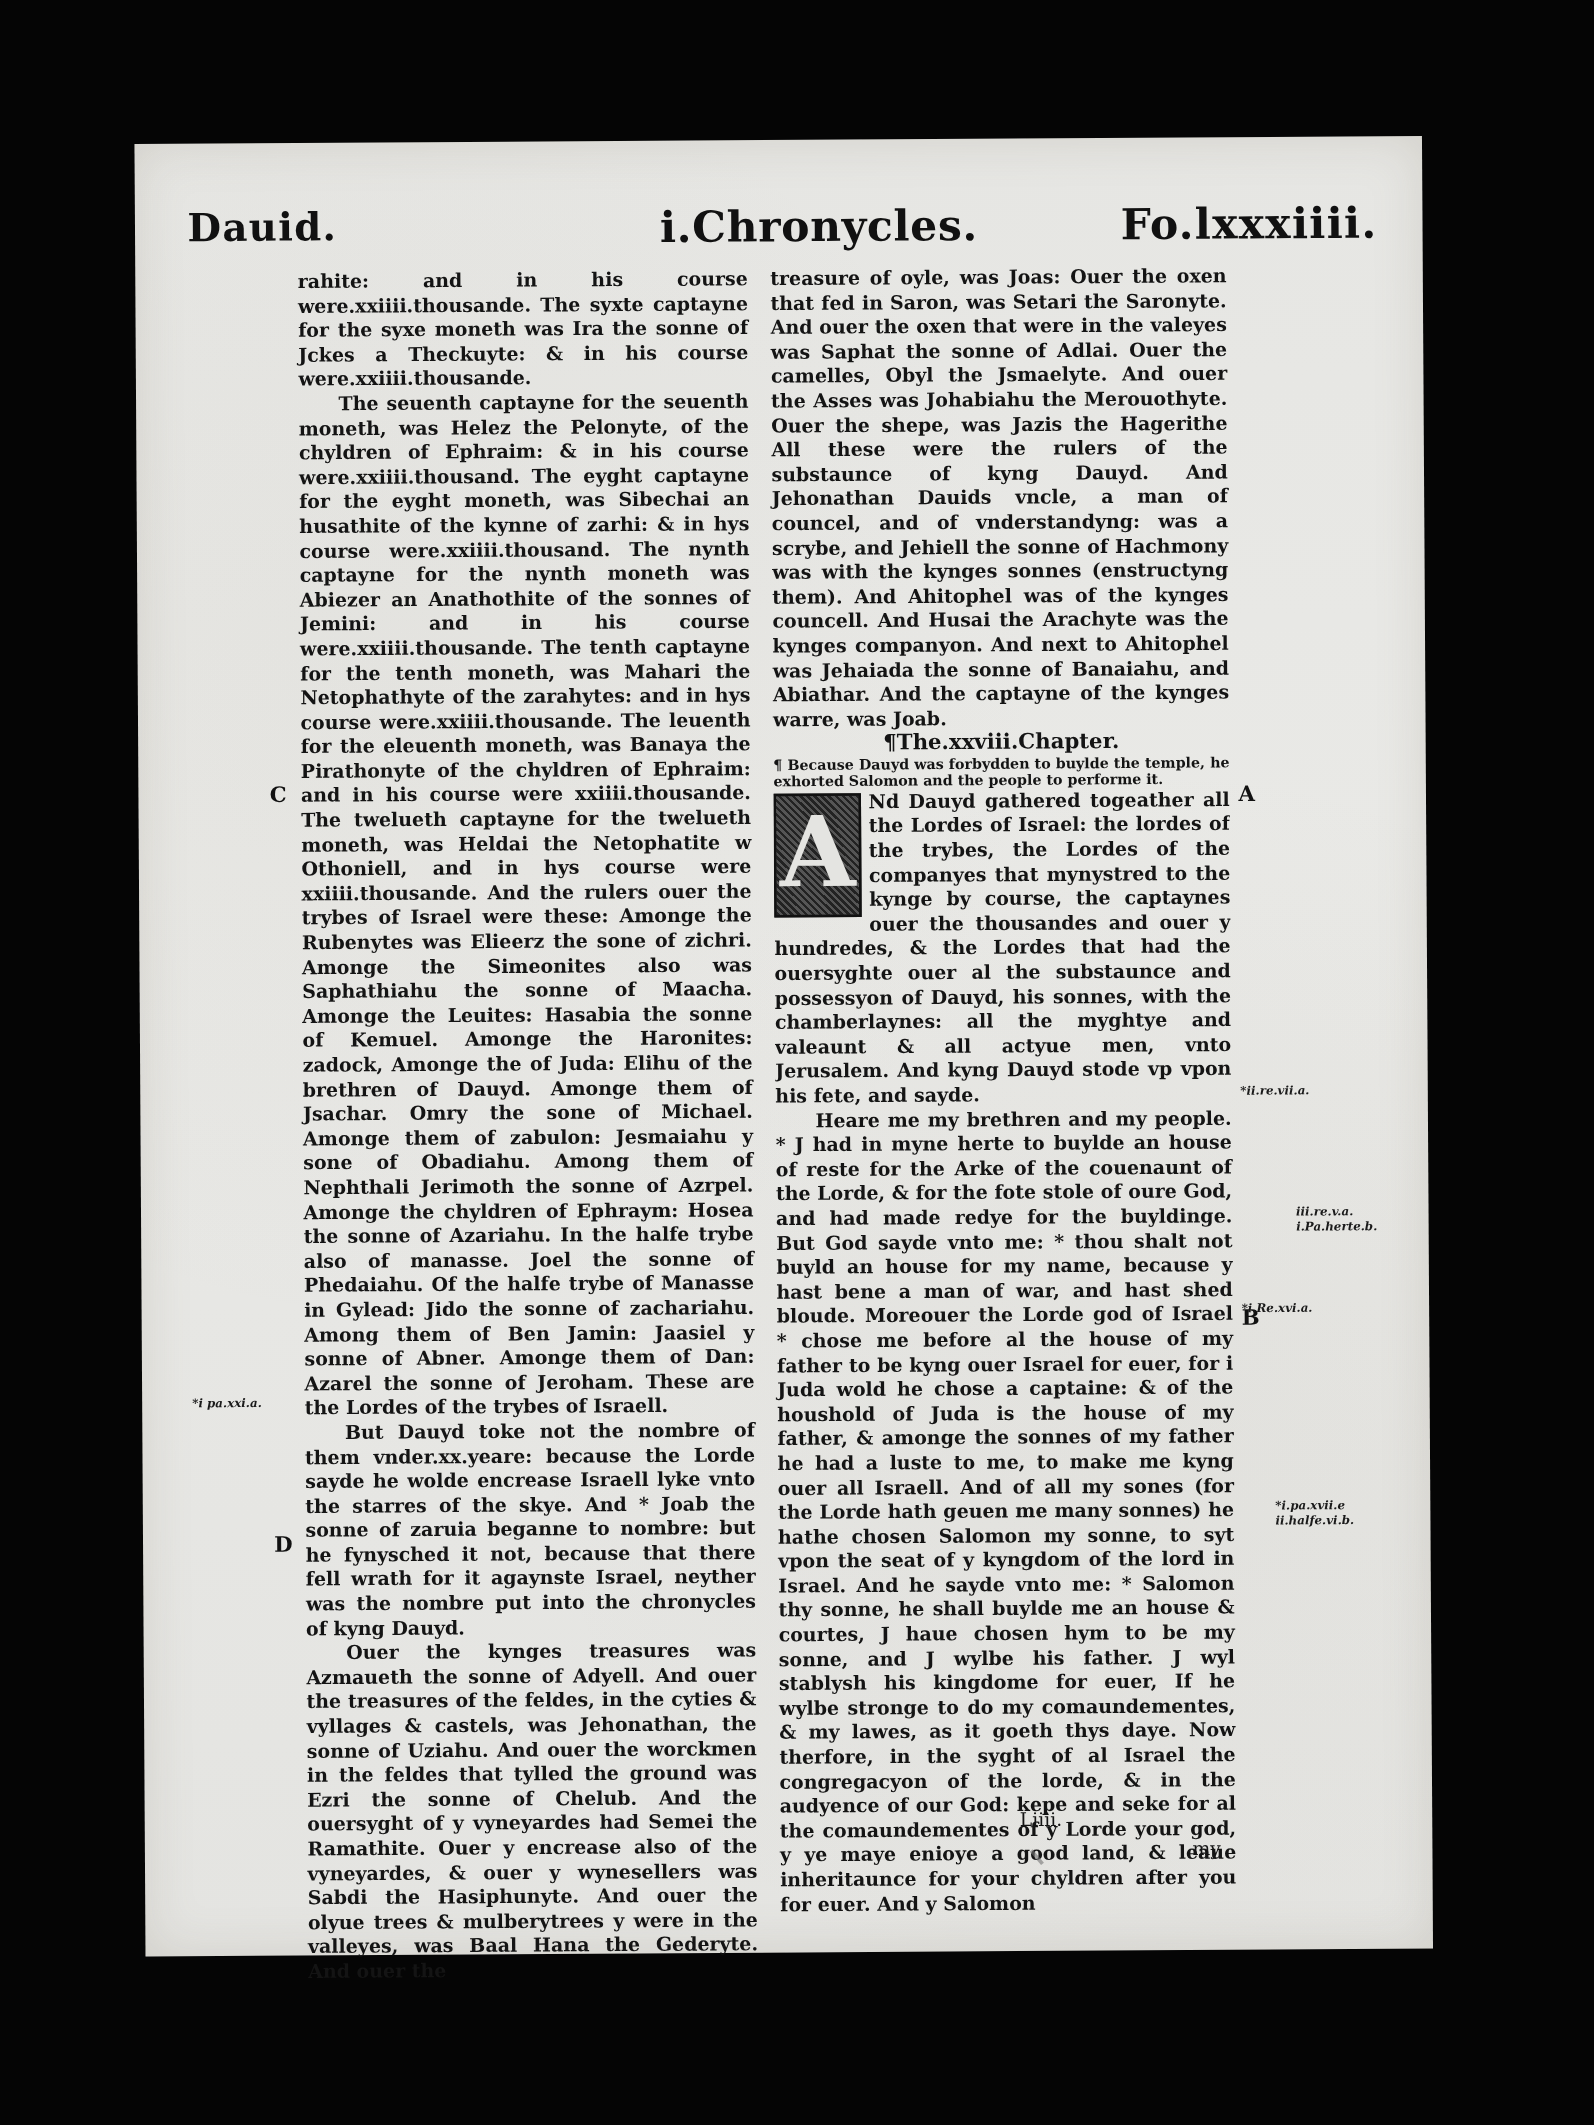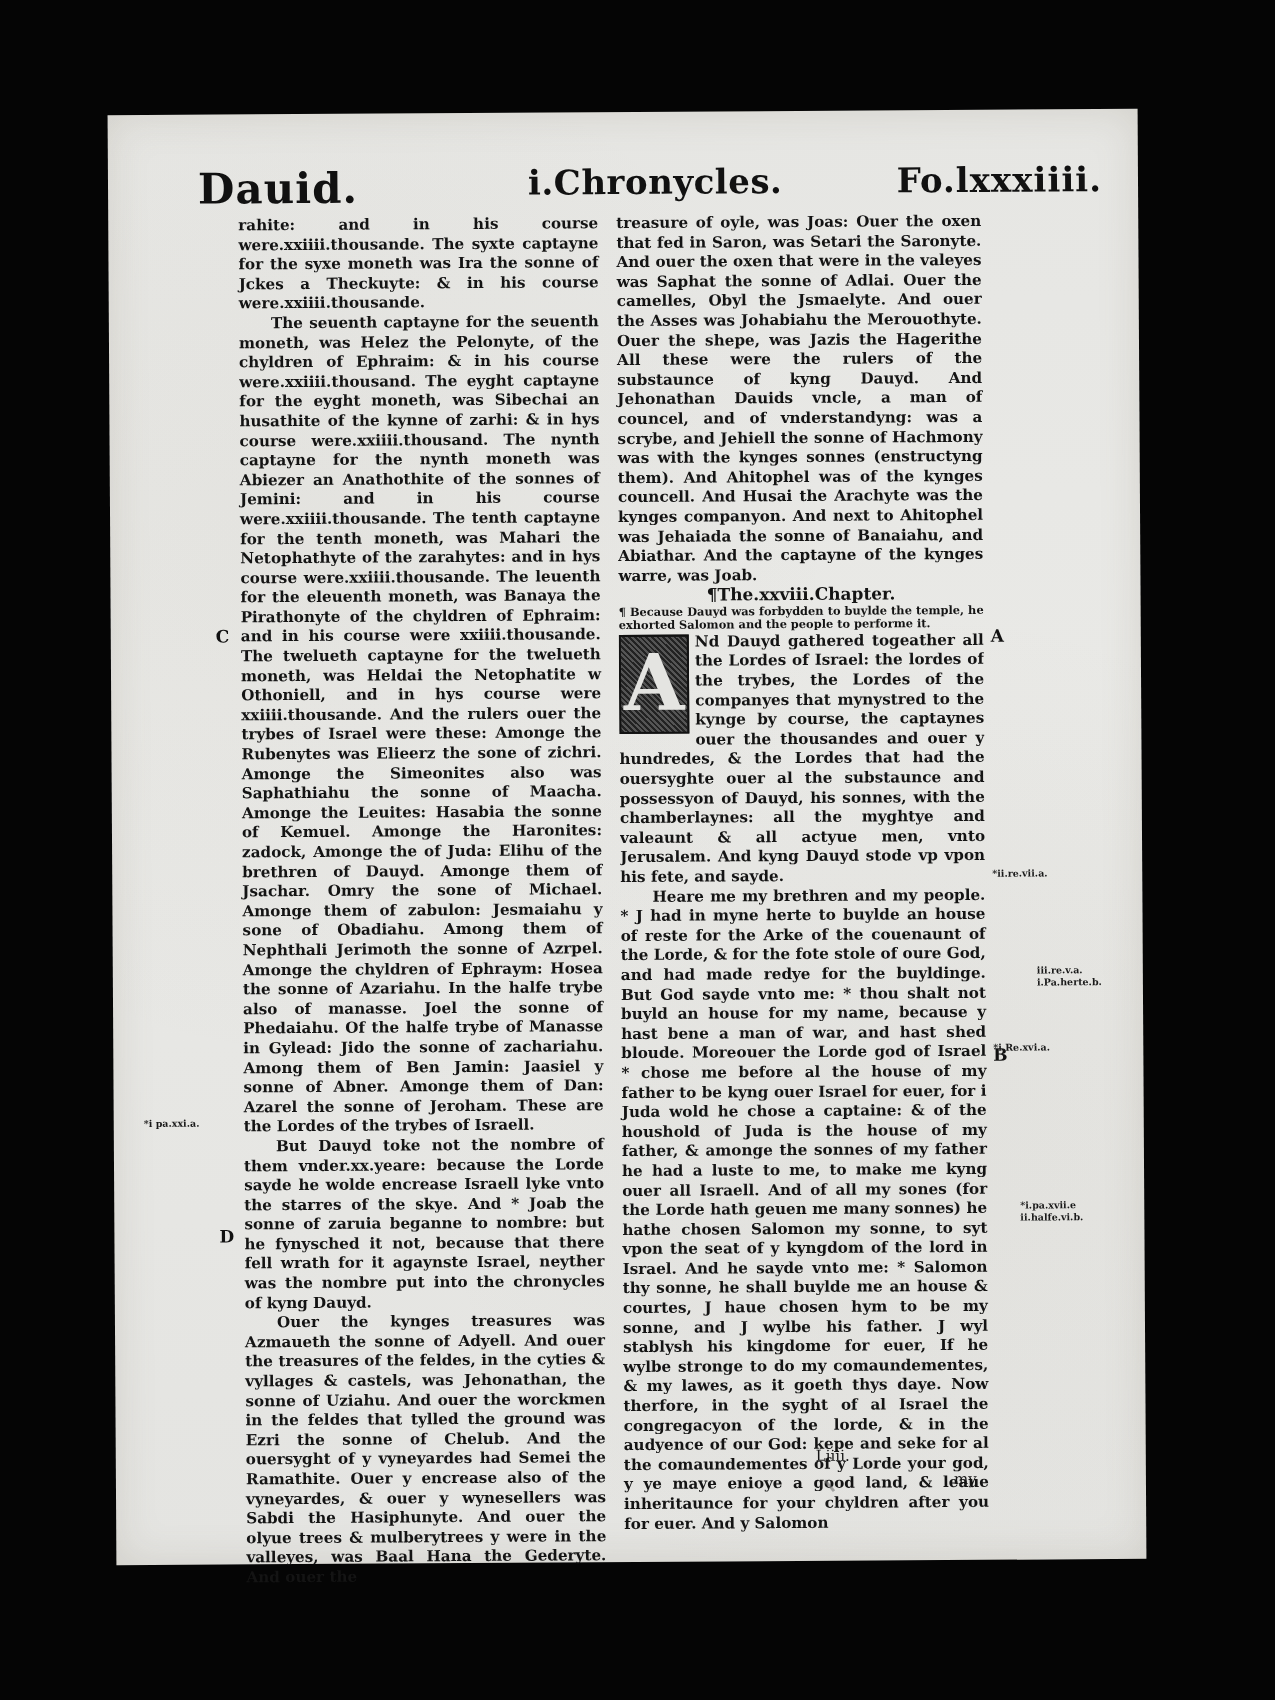--- a/index.html
+++ b/index.html
@@ -25,21 +25,21 @@
       radial-gradient(circle at 20% 30%, rgba(140,130,110,0.05), transparent 40%),
       radial-gradient(circle at 80% 70%, rgba(140,130,110,0.05), transparent 40%);
     pointer-events: none;
   }
   .running-head {
     position: absolute; top: 50px; left: 42px; right: 36px; height: 50px;
     font-family: "DejaVu Serif", serif;
     font-weight: bold;
     color: #111;
   }
-  .rh-left { position: absolute; left: 0; top: 0; font-size: 42px; letter-spacing: 1px; margin-left: 48px; }
+  .rh-left { position: absolute; left: 0; top: 0; font-size: 31px; letter-spacing: 1px; }
   .rh-center { position: absolute; left: 378px; top: 0; font-size: 34px; letter-spacing: 0.5px; }
   .rh-right { position: absolute; right: 0; top: 0; font-size: 34px; letter-spacing: 1px; }
 
   .col {
     position: absolute;
     top: 102px;
     width: 360px;
     font-family: "DejaVu Serif", serif;
     font-weight: bold;
     font-size: 15.2px;
@@ -81,20 +81,21 @@
     font-weight: bold;
   }
   .margin-note {
     position: absolute;
     font-family: "DejaVu Serif", serif;
     font-weight: bold;
     font-size: 9.5px;
     line-height: 12px;
     color: #1a1a1a;
     white-space: nowrap;
+    font-style: italic;
   }
   .margin-letter {
     position: absolute;
     font-family: "DejaVu Serif", serif;
     font-weight: bold;
     font-size: 17px;
     color: #111;
   }
   .signature {
     position: absolute;
@@ -142,21 +143,21 @@
       <p>Nd Dauyd gathered togeather all the Lordes of Israel: the lordes of the trybes, the Lordes of the companyes that mynystred to the kynge by course, the captaynes ouer the thousandes and ouer y hundredes, &amp; the Lordes that had the ouersyghte ouer al the substaunce and possessyon of Dauyd, his sonnes, with the chamberlaynes: all the myghtye and valeaunt &amp; all actyue men, vnto Jerusalem. And kyng Dauyd stode vp vpon his fete, and sayde.</p>
     </div>
     <p class="indent">Heare me my brethren and my people. * J had in myne herte to buylde an house of reste for the Arke of the couenaunt of the Lorde, &amp; for the fote stole of oure God, and had made redye for the buyldinge. But God sayde vnto me: * thou shalt not buyld an house for my name, because y hast bene a man of war, and hast shed bloude. Moreouer the Lorde god of Israel * chose me before al the house of my father to be kyng ouer Israel for euer, for i Juda wold he chose a captaine: &amp; of the houshold of Juda is the house of my father, &amp; amonge the sonnes of my father he had a luste to me, to make me kyng ouer all Israell. And of all my sones (for the Lorde hath geuen me many sonnes) he hathe chosen Salomon my sonne, to syt vpon the seat of y kyngdom of the lord in Israel. And he sayde vnto me: * Salomon thy sonne, he shall buylde me an house &amp; courtes, J haue chosen hym to be my sonne, and J wylbe his father. J wyl stablysh his kingdome for euer, If he wylbe stronge to do my comaundementes, &amp; my lawes, as it goeth thys daye. Now therfore, in the syght of al Israel the congregacyon of the lorde, &amp; in the audyence of our God: kepe and seke for al the comaundementes of y Lorde your god, y ye maye enioye a good land, &amp; leaue inheritaunce for your chyldren after you for euer. And y Salomon</p>
   </div>
 
   <span class="margin-letter" style="left:105px; top:512px;">C</span>
   <span class="margin-letter" style="left:105px; top:1112px;">D</span>
   <span class="margin-letter" style="left:880px; top:516px;">A</span>
   <span class="margin-letter" style="left:880px; top:935px;">B</span>
 
-  <span class="margin-note" style="left:30px; top:1003px;">*i pa.xxi.a.</span>
+  <span class="margin-note" style="left:40px; top:1003px;">*i pa.xxi.a.</span>
   <span class="margin-note" style="left:880px; top:758px;">*ii.re.vii.a.</span>
   <div class="margin-note" style="left:924px; top:855px;">
     <div>iii.re.v.a.</div>
     <div>i.Pa.herte.b.</div>
   </div>
   <span class="margin-note" style="left:880px; top:932px;">*i.Re.xvi.a.</span>
   <div class="margin-note" style="left:906px; top:1090px;">
     <div>*i.pa.xvii.e</div>
     <div>ii.halfe.vi.b.</div>
   </div>

